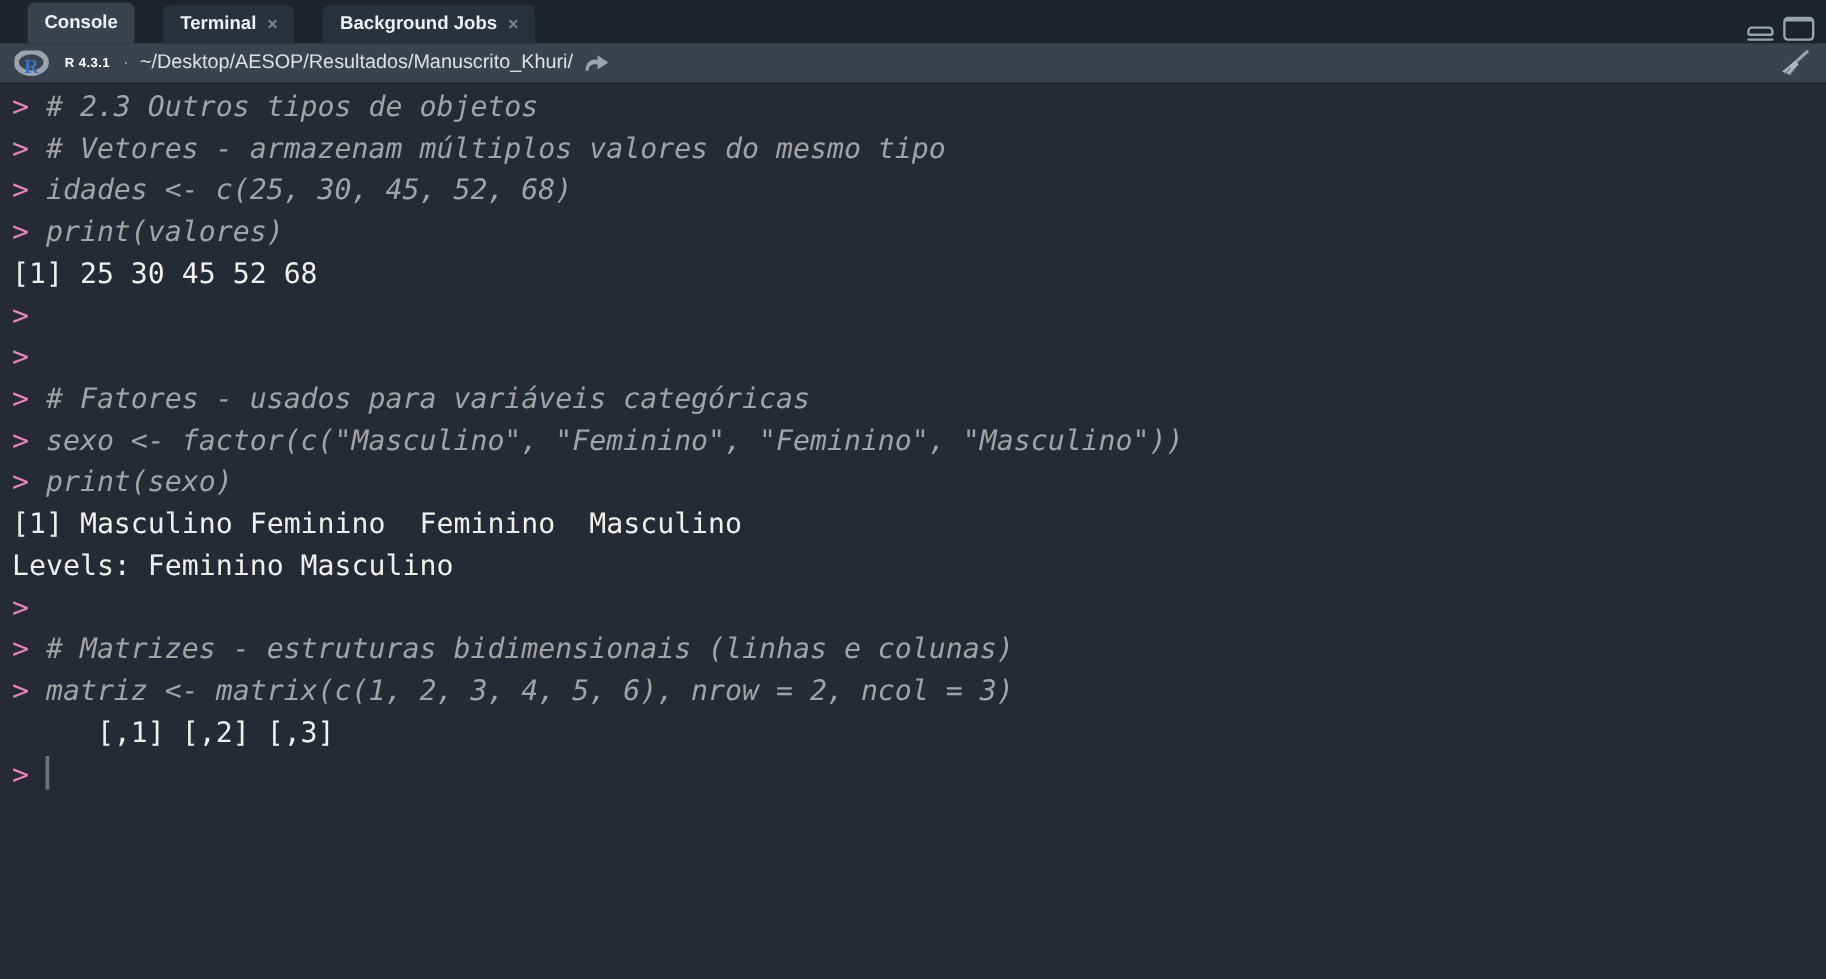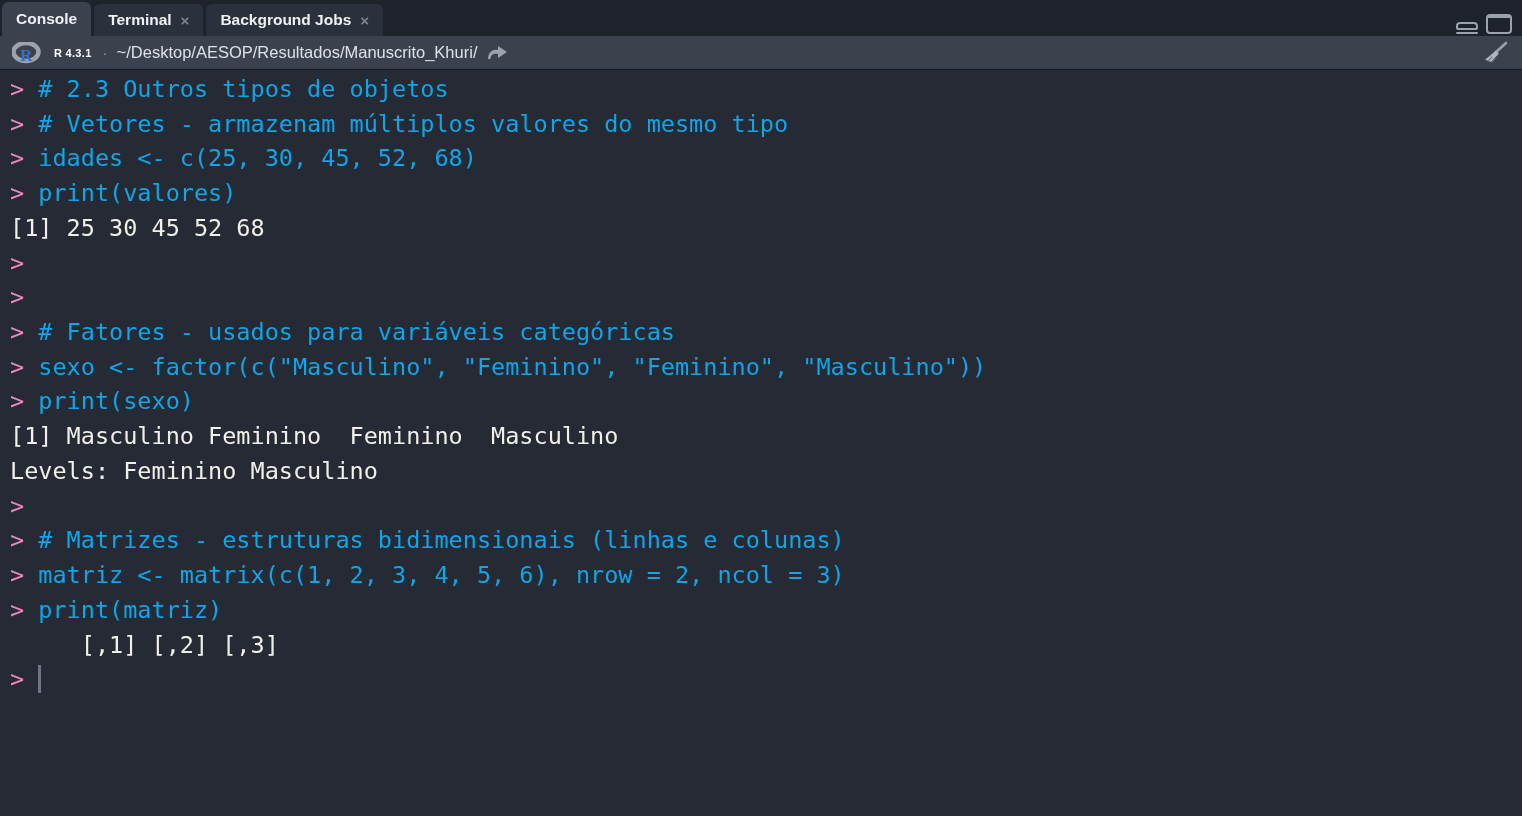--- a/index.html
+++ b/index.html
@@ -11,21 +11,21 @@
   
   .tabbar {
     height: 36px; background: #1e222b; display: flex; align-items: flex-end;
     flex: 0 0 auto; position: relative;
   }
   .tabs { display: flex; align-items: flex-end; height: 100%; padding-left: 2px; }
   .tab {
     display: flex; align-items: center; gap: 9px;
     height: 32px; padding: 0 14px; margin-right: 3px;
     background: #2b313c; border-radius: 6px 6px 0 0;
-    color: #eef1f4; font-size: 15.5px; font-weight: 600; cursor: pointer;
+    color: #eef1f4; font-size: 15.5px; font-weight: 600; cursor: pointer; margin-left: 21px;
   }
   .tab.active { height: 34px; background: #3b424e; }
   .tab-close { color: #7d8590; font-size: 15px; font-weight: 700; line-height: 1; }
   .tab:not(.closable) .tab-close { display: none; }
 
   .window-controls {
     position: absolute; right: 10px; bottom: 2px;
     display: flex; align-items: flex-end; gap: 8px;
   }
   .min-btn, .max-btn { display: flex; flex-direction: column; align-items: center; cursor: pointer; }
@@ -48,21 +48,21 @@
   .broom { display: flex; align-items: center; cursor: pointer; margin-right: 2px; }
 
   
   .console {
     flex: 1 1 auto; background: #262a35; padding: 2px 0 0 10px;
     font-family: "DejaVu Sans Mono", monospace; font-size: 23.5px;
     overflow: hidden; cursor: text;
   }
   .console-line { height: 34.72px; line-height: 34.72px; white-space: pre; }
   .console-line .prompt { color: #e986bd; padding-right: 14.15px; }
-  .console-line.input .line-text { color: #0ea5e9; }
+  .console-line.input .line-text { color: #a3a3a3; font-style: italic; }
   .console-line.output .line-text { color: #f1efe9; }
   .cursor {
     display: none; width: 3px; height: 28px; background: #6e7482;
     vertical-align: middle; margin-top: -4px;
   }
   .console-line.prompt-cursor .cursor { display: inline-block; }
 </style>
 </head>
 <body>
 
@@ -129,18 +129,17 @@
       <div class="console-line input"><span class="prompt">&gt;</span><span class="line-text"></span></div>
       <div class="console-line input"><span class="prompt">&gt;</span><span class="line-text"></span></div>
       <div class="console-line input"><span class="prompt">&gt;</span><span class="line-text"># Fatores - usados para variáveis categóricas</span></div>
       <div class="console-line input"><span class="prompt">&gt;</span><span class="line-text">sexo &lt;- factor(c("Masculino", "Feminino", "Feminino", "Masculino"))</span></div>
       <div class="console-line input"><span class="prompt">&gt;</span><span class="line-text">print(sexo)</span></div>
       <div class="console-line output"><span class="line-text">[1] Masculino Feminino  Feminino  Masculino</span></div>
       <div class="console-line output"><span class="line-text">Levels: Feminino Masculino</span></div>
       <div class="console-line input"><span class="prompt">&gt;</span><span class="line-text"></span></div>
       <div class="console-line input"><span class="prompt">&gt;</span><span class="line-text"># Matrizes - estruturas bidimensionais (linhas e colunas)</span></div>
       <div class="console-line input"><span class="prompt">&gt;</span><span class="line-text">matriz &lt;- matrix(c(1, 2, 3, 4, 5, 6), nrow = 2, ncol = 3)</span></div>
-      <div class="console-line input"><span class="prompt">&gt;</span><span class="line-text">print(matriz)</span></div>
       <div class="console-line output"><span class="line-text">     [,1] [,2] [,3]</span></div>
       <div class="console-line input prompt-cursor"><span class="prompt">&gt;</span><span class="line-text"></span><span class="cursor"></span></div>
     </div>
 
 </div>
 
 </body></html>

